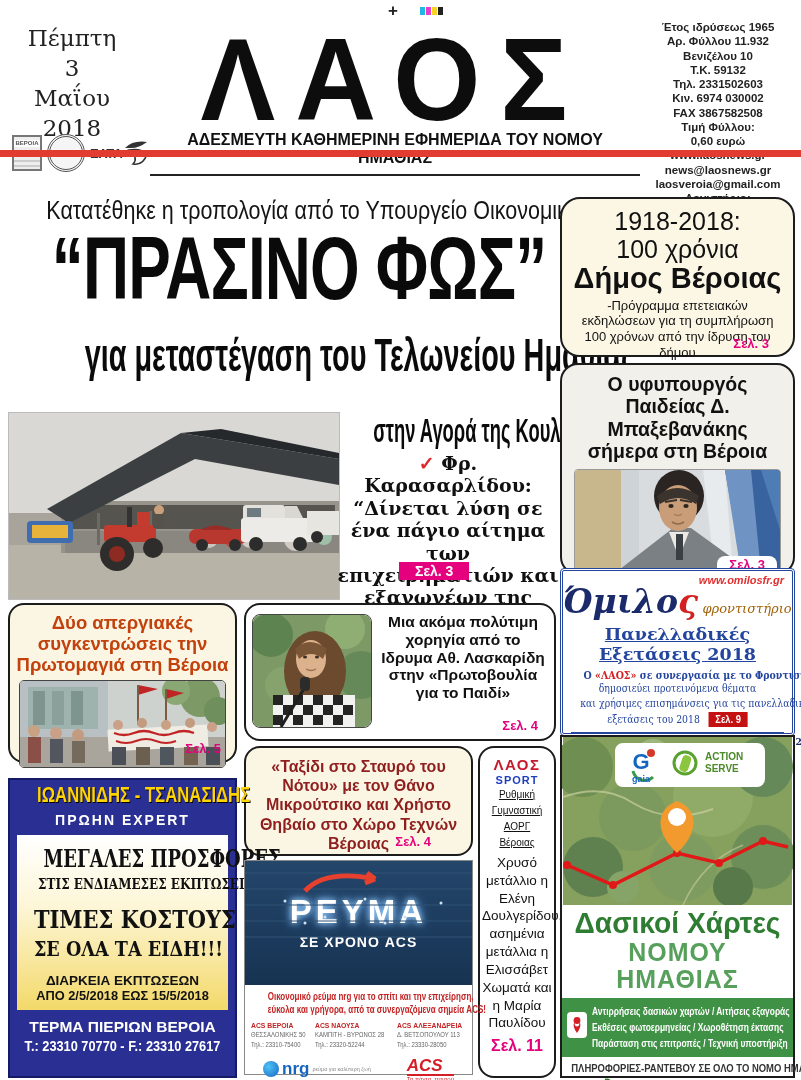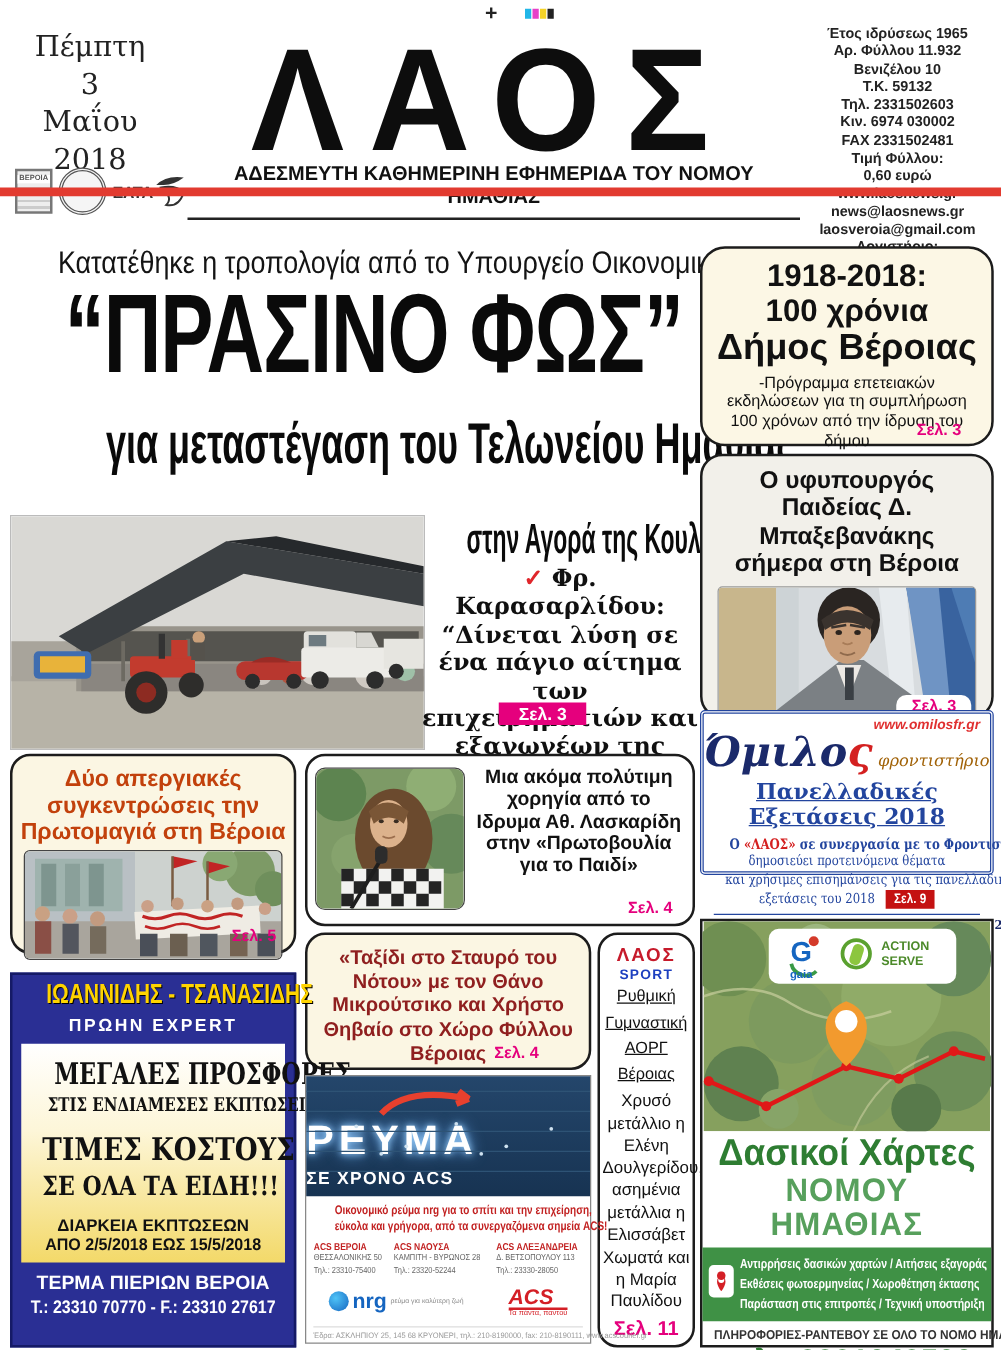--- a/index.html
+++ b/index.html
@@ -40,34 +40,34 @@
   .donation .txt{flex:1;text-align:center;padding:2px 0 0 6px;}
   .donation .t{font-weight:bold;font-size:15.5px;line-height:1.15;}
   .donation .s{font-size:12.5px;line-height:1.15;margin-top:5px;}
   .donation .pr{position:absolute;right:16px;bottom:6px;}
   .concert{top:746px;left:244px;width:229px;height:110px;background:#fbf6e3;padding:9px 8px 0;}
   .concert .t{color:#8f1f1f;font-weight:bold;font-size:16px;line-height:1.2;text-align:center;}
   .concert .pr{position:absolute;right:40px;bottom:5px;}
   .sport{top:746px;left:478px;width:78px;height:332px;background:#fff;text-align:center;padding-top:8px;}
   .sport .brand{color:#c61a2b;font-weight:900;font-size:15px;letter-spacing:1.5px;}
   .sport .lbl{color:#1d3fbf;font-weight:bold;font-size:11px;letter-spacing:1px;margin-top:1px;}
-  .sport .cat div{font-size:13px;text-decoration:underline;line-height:1.5;margin-top:1px;}
+  .sport .cat div{font-size:10px;text-decoration:underline;line-height:1.5;margin-top:1px;}
   .sport .body{font-size:13.5px;line-height:1.32;margin-top:4px;padding:0 2px;}
   .sport .pr{margin-top:5px;font-size:16px;}
   
   .anniv{top:197px;left:560px;width:235px;height:160px;background:#fcf7e5;border-radius:20px;text-align:center;padding-top:8px;}
-  .anniv .l1,.anniv .l2{font-weight:700;font-size:25px;line-height:1.12;}
+  .anniv .l1,.anniv .l2{font-weight:400;font-size:25px;line-height:1.12;}
   .anniv .l3{font-weight:900;font-size:29px;line-height:1.1;}
   .anniv .sub{font-size:13px;line-height:1.2;margin-top:3px;padding:0 8px;}
   .anniv .pr{position:absolute;right:24px;bottom:4px;}
   .minister{top:363px;left:560px;width:235px;height:212px;background:#f2f0ea;border-radius:18px;text-align:center;padding-top:8px;}
   .minister .t{font-weight:bold;font-size:19.5px;line-height:1.15;padding:0 10px;}
   .minister .photo{width:205px;height:103px;margin:6px auto 0;border-radius:4px;overflow:hidden;border:1px solid #999;}
   .minister .pr{position:absolute;right:16px;bottom:-2px;background:#fff;border-radius:8px 8px 0 0;padding:1px 12px 3px;font-size:13px;}
-  .omilos{top:568px;left:560px;width:235px;height:132px;background:#fff;border:3px double #23459e;border-radius:4px;box-sizing:border-box;text-align:center;}
+  .omilos{top:568px;left:560px;width:235px;height:168px;background:#fff;border:3px double #23459e;border-radius:4px;box-sizing:border-box;text-align:center;}
   .omilos .url{position:absolute;top:3px;right:8px;color:#e03030;font-weight:bold;font-style:italic;font-size:11px;}
   .omilos .brandrow{margin-top:14px;line-height:1;}
   .omilos .brand{font-family:"DejaVu Serif",serif;font-style:italic;font-weight:900;font-size:33px;color:#1b2a6b;}
   .omilos .brand-last{font-family:"DejaVu Serif",serif;font-style:italic;font-weight:900;font-size:33px;color:#d42020;}
   .omilos .suffix{font-family:"DejaVu Serif",serif;font-style:italic;font-size:13px;color:#a16207;}
   .omilos .title{font-family:"DejaVu Serif",serif;font-weight:bold;font-size:17.5px;color:#23459e;text-decoration:underline;margin-top:6px;}
   .omilos .b1{font-family:"DejaVu Serif",serif;font-weight:bold;font-size:11.5px;color:#23459e;white-space:nowrap;transform:scaleX(0.82);transform-origin:center;margin-top:4px;}
   .omilos .b1 .red{color:#d42020;}
   .omilos .bl{font-family:"DejaVu Serif",serif;font-size:11px;color:#23459e;line-height:1.35;white-space:nowrap;transform:scaleX(0.85);transform-origin:center;}
   .omilos .selbox{display:inline-block;background:#c41111;color:#fff;font-weight:bold;font-size:11px;padding:0 8px;margin-left:10px;font-family:"Liberation Sans",sans-serif;}
@@ -90,21 +90,21 @@
   .elec .o1{font-family:"DejaVu Serif",serif;font-weight:900;font-size:24px;white-space:nowrap;transform:scaleX(0.75);transform-origin:center;}
   .elec .o2{font-family:"DejaVu Serif",serif;font-weight:900;font-size:15px;white-space:nowrap;transform:scaleX(0.8);transform-origin:center;margin-top:2px;}
   .elec .o3{font-family:"DejaVu Serif",serif;font-weight:900;font-size:25px;white-space:nowrap;transform:scaleX(0.84);transform-origin:center;margin-top:12px;}
   .elec .o4{font-family:"DejaVu Serif",serif;font-weight:900;font-size:21px;white-space:nowrap;transform:scaleX(0.84);transform-origin:center;margin-top:2px;}
   .elec .d1{font-weight:bold;font-size:13.5px;margin-top:12px;}
   .elec .d2{font-weight:bold;font-size:13.5px;white-space:nowrap;transform:scaleX(0.95);transform-origin:center;}
   .elec .f1{color:#fff;font-weight:bold;font-size:15.5px;margin-top:8px;}
   .elec .f2{color:#fff;font-weight:bold;font-size:14.5px;white-space:nowrap;transform:scaleX(0.88);transform-origin:center;margin-top:2px;}
   
   .acs{top:860px;left:244px;width:229px;height:215px;border:1px solid #888;box-sizing:border-box;background:#fff;}
-  .acs .top{height:96px;background:linear-gradient(180deg,#24466b,#173352);position:relative;overflow:hidden;}
+  .acs .top{height:124px;background:linear-gradient(180deg,#24466b,#173352);position:relative;text-align:center;overflow:hidden;}
   .acs .neon{color:#fff;font-size:33px;font-weight:bold;letter-spacing:4px;margin-top:32px;text-shadow:0 0 6px #9fd4ff,0 0 12px #6db3ff;}
   .acs .neonsub{color:#fff;font-weight:900;font-size:14px;letter-spacing:1px;margin-top:3px;}
   .acs .body{color:#c22222;font-weight:bold;font-size:10px;text-align:center;margin-top:5px;line-height:1.3;}
   .acs .body div{white-space:nowrap;transform:scaleX(0.8);transform-origin:center;}
   .acs .branches{display:flex;justify-content:space-between;padding:5px 6px 0;text-align:left;}
   .acs .branch .n{color:#c22222;font-weight:bold;font-size:8px;white-space:nowrap;transform:scaleX(0.85);transform-origin:left;}
   .acs .branch .a,.acs .branch .p{color:#666;font-size:7px;white-space:nowrap;transform:scaleX(0.85);transform-origin:left;line-height:1.4;}
   .acs .logos{display:flex;justify-content:space-around;margin-top:7px;}
   .acs .nrg{display:flex;align-items:center;gap:3px;}
   .acs .nrgmark{width:16px;height:16px;border-radius:50%;background:radial-gradient(circle at 35% 35%,#4fc3f7,#1565c0);}
@@ -147,21 +147,21 @@
 </div>
 <div class="abs logo">ΛΑΟΣ</div>
 <div class="abs tagline">ΑΔΕΣΜΕΥΤΗ ΚΑΘΗΜΕΡΙΝΗ ΕΦΗΜΕΡΙΔΑ ΤΟΥ ΝΟΜΟΥ ΗΜΑΘΙΑΣ</div>
 <div class="abs info-block">
     <div>Έτος ιδρύσεως 1965</div>
     <div>Αρ. Φύλλου 11.932</div>
     <div>Βενιζέλου 10</div>
     <div>Τ.Κ. 59132</div>
     <div>Τηλ. 2331502603</div>
     <div>Κιν. 6974 030002</div>
-    <div>FAX 2331502481</div>
+    <div>FAX 3867582508</div>
     <div>Τιμή Φύλλου:</div>
     <div>0,60 ευρώ</div>
     <div>www.laosnews.gr</div>
     <div>news@laosnews.gr</div>
     <div>laosveroia@gmail.com</div>
     <div>Λογιστήριο: info@laosnews.gr</div>
   </div>
 <div class="abs red-rule"></div>
 
 <div class="abs kicker">Κατατέθηκε η τροπολογία από το Υπουργείο Οικονομικών</div>
@@ -294,21 +294,21 @@
         <rect x="47" y="62" width="10" height="14" rx="4" fill="#2c2c2c"></rect>
     </svg>
   </div>
   <div class="txt">
     <div class="t">Μια ακόμα πολύτιμη χορηγία από το Ιδρυμα Αθ. Λασκαρίδη στην «Πρωτοβουλία για το Παιδί»</div>
   </div>
   <div class="pr pageref">Σελ. 4</div>
 </div>
 
 <div class="abs box concert">
-  <div class="t">«Ταξίδι στο Σταυρό του Νότου» με τον Θάνο Μικρούτσικο και Χρήστο Θηβαίο στο Χώρο Φύλλου Βέροιας</div>
+  <div class="t">«Ταξίδι στο Σταυρό του Νότου» με τον Θάνο Μικρούτσικο και Χρήστο Θηβαίο στο Χώρο Τεχνών Βέροιας</div>
   <div class="pr pageref">Σελ. 4</div>
 </div>
 
 <div class="abs box sport">
   <div class="brand">ΛΑΟΣ</div>
   <div class="lbl">SPORT</div>
   <div class="cat">
       <div>Ρυθμική</div>
       <div>Γυμναστική</div>
       <div>ΑΟΡΓ</div>

